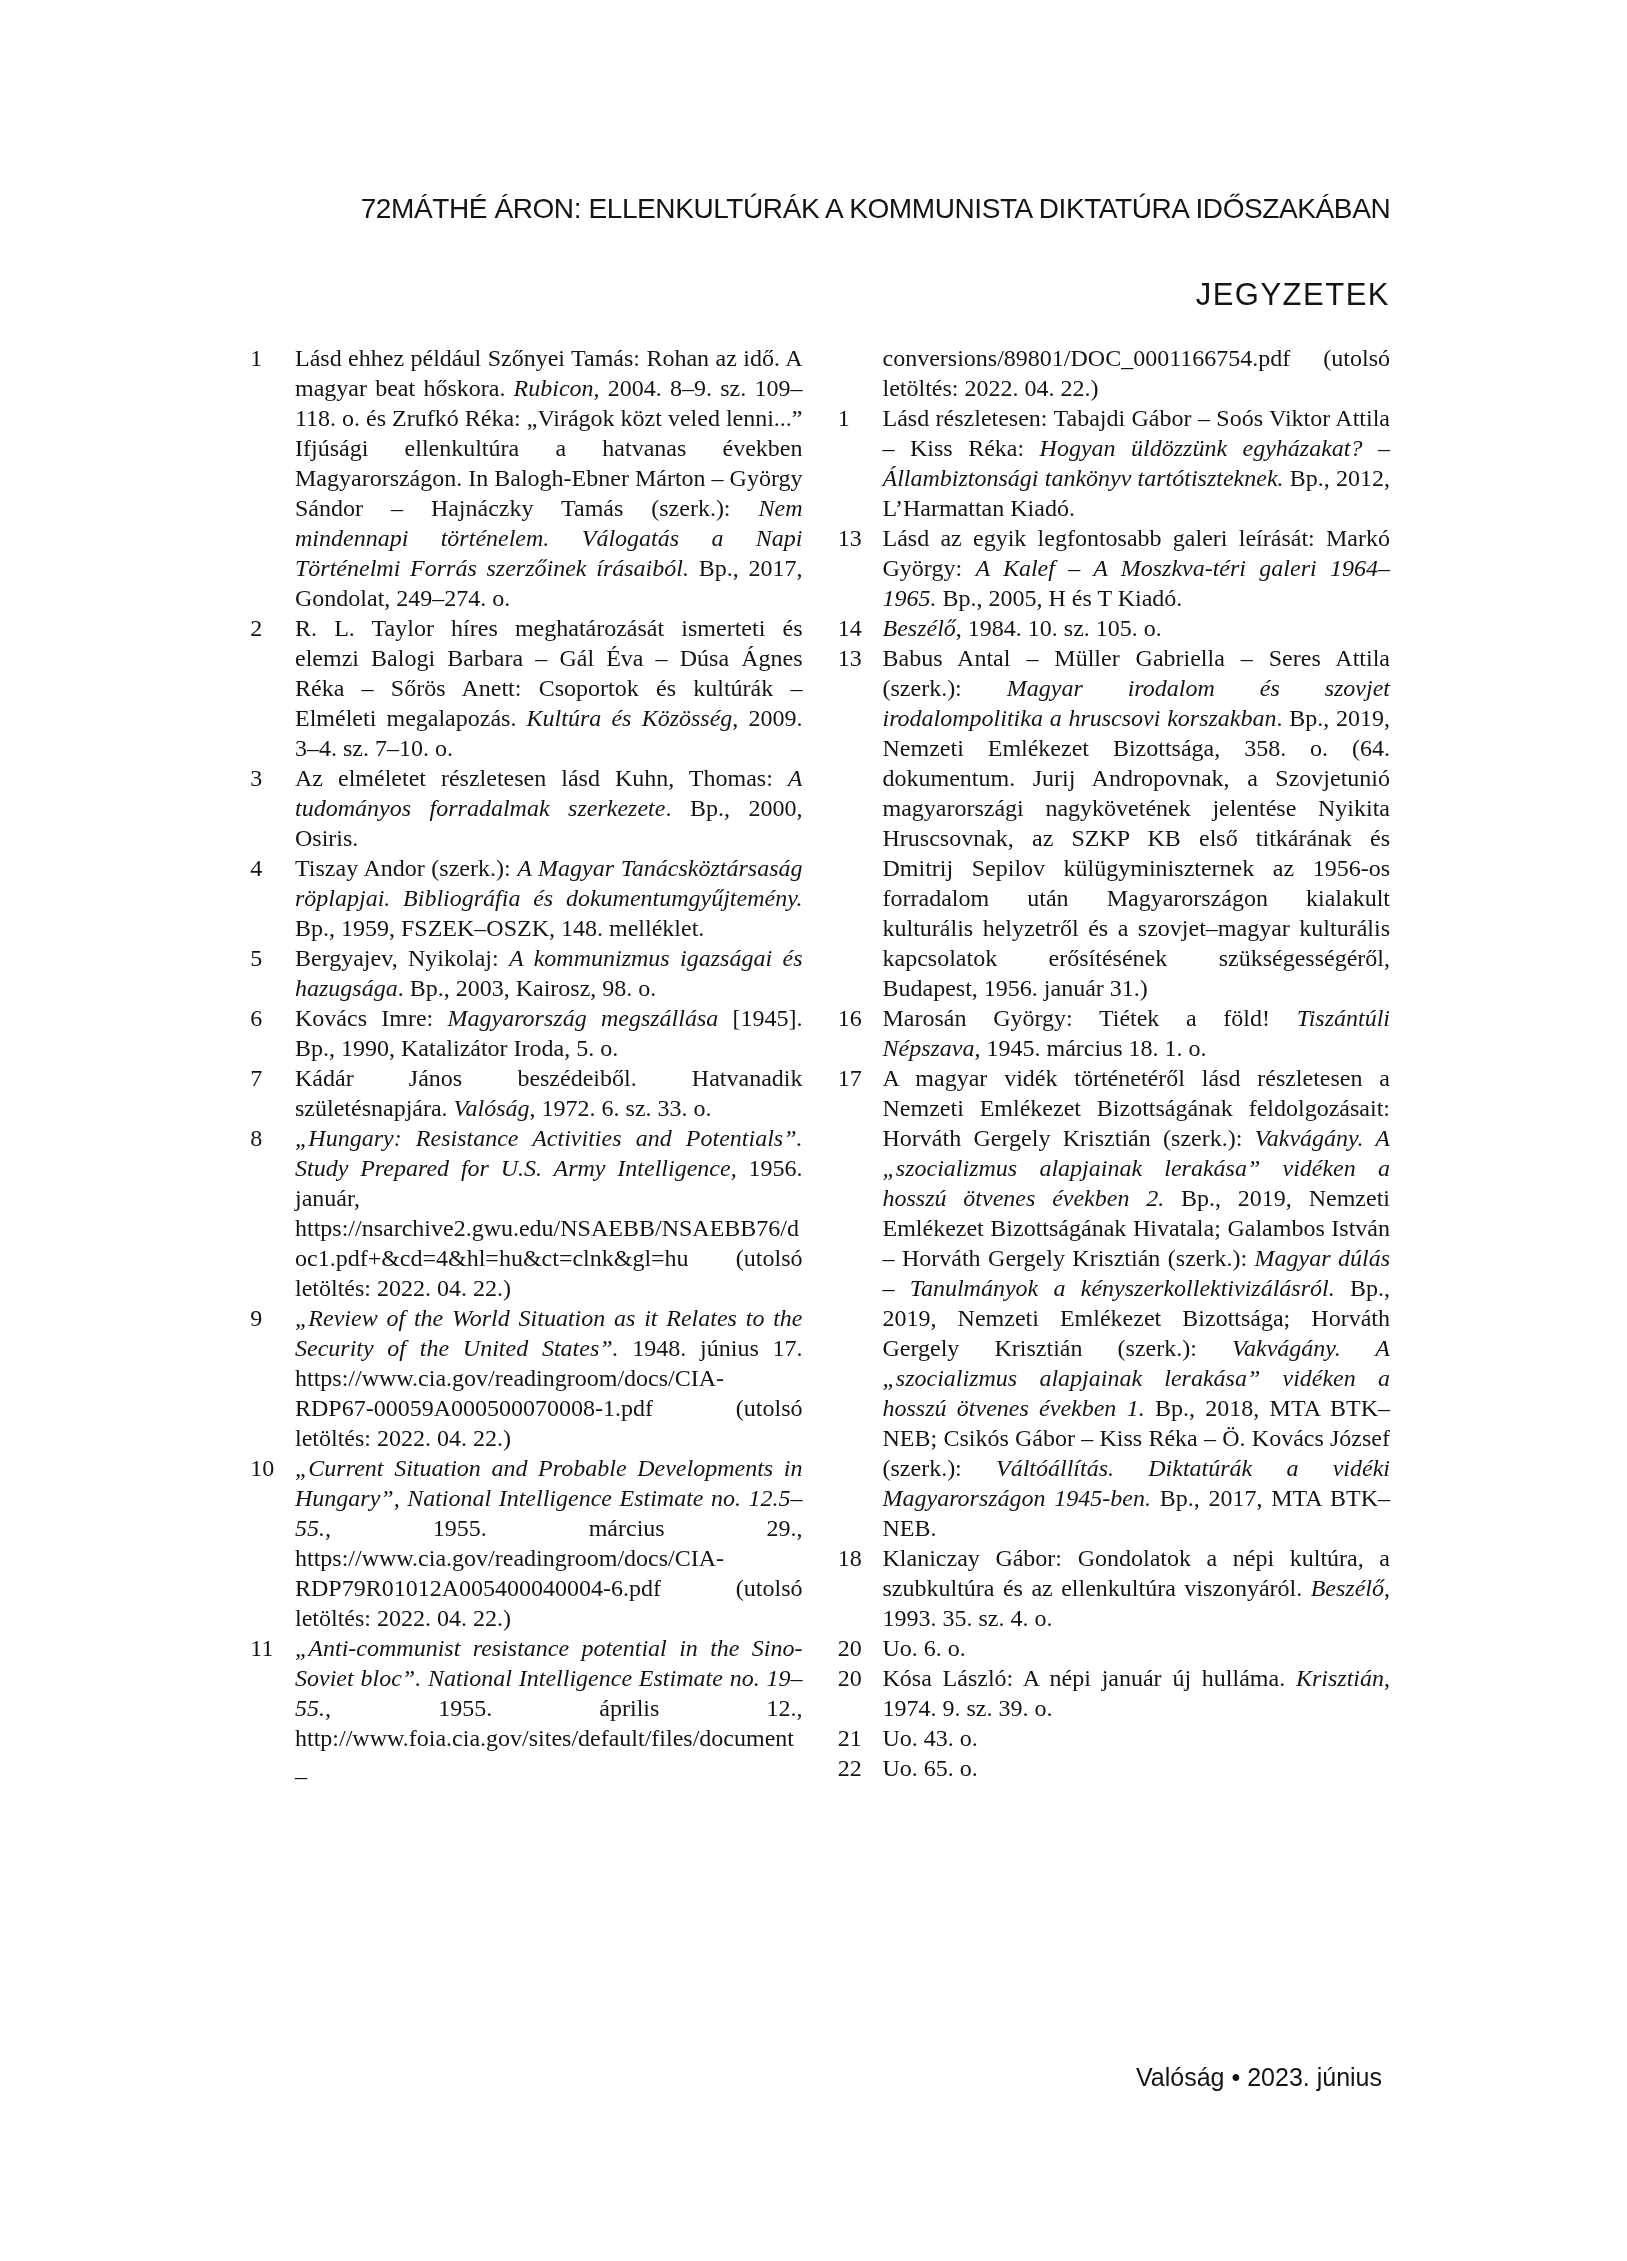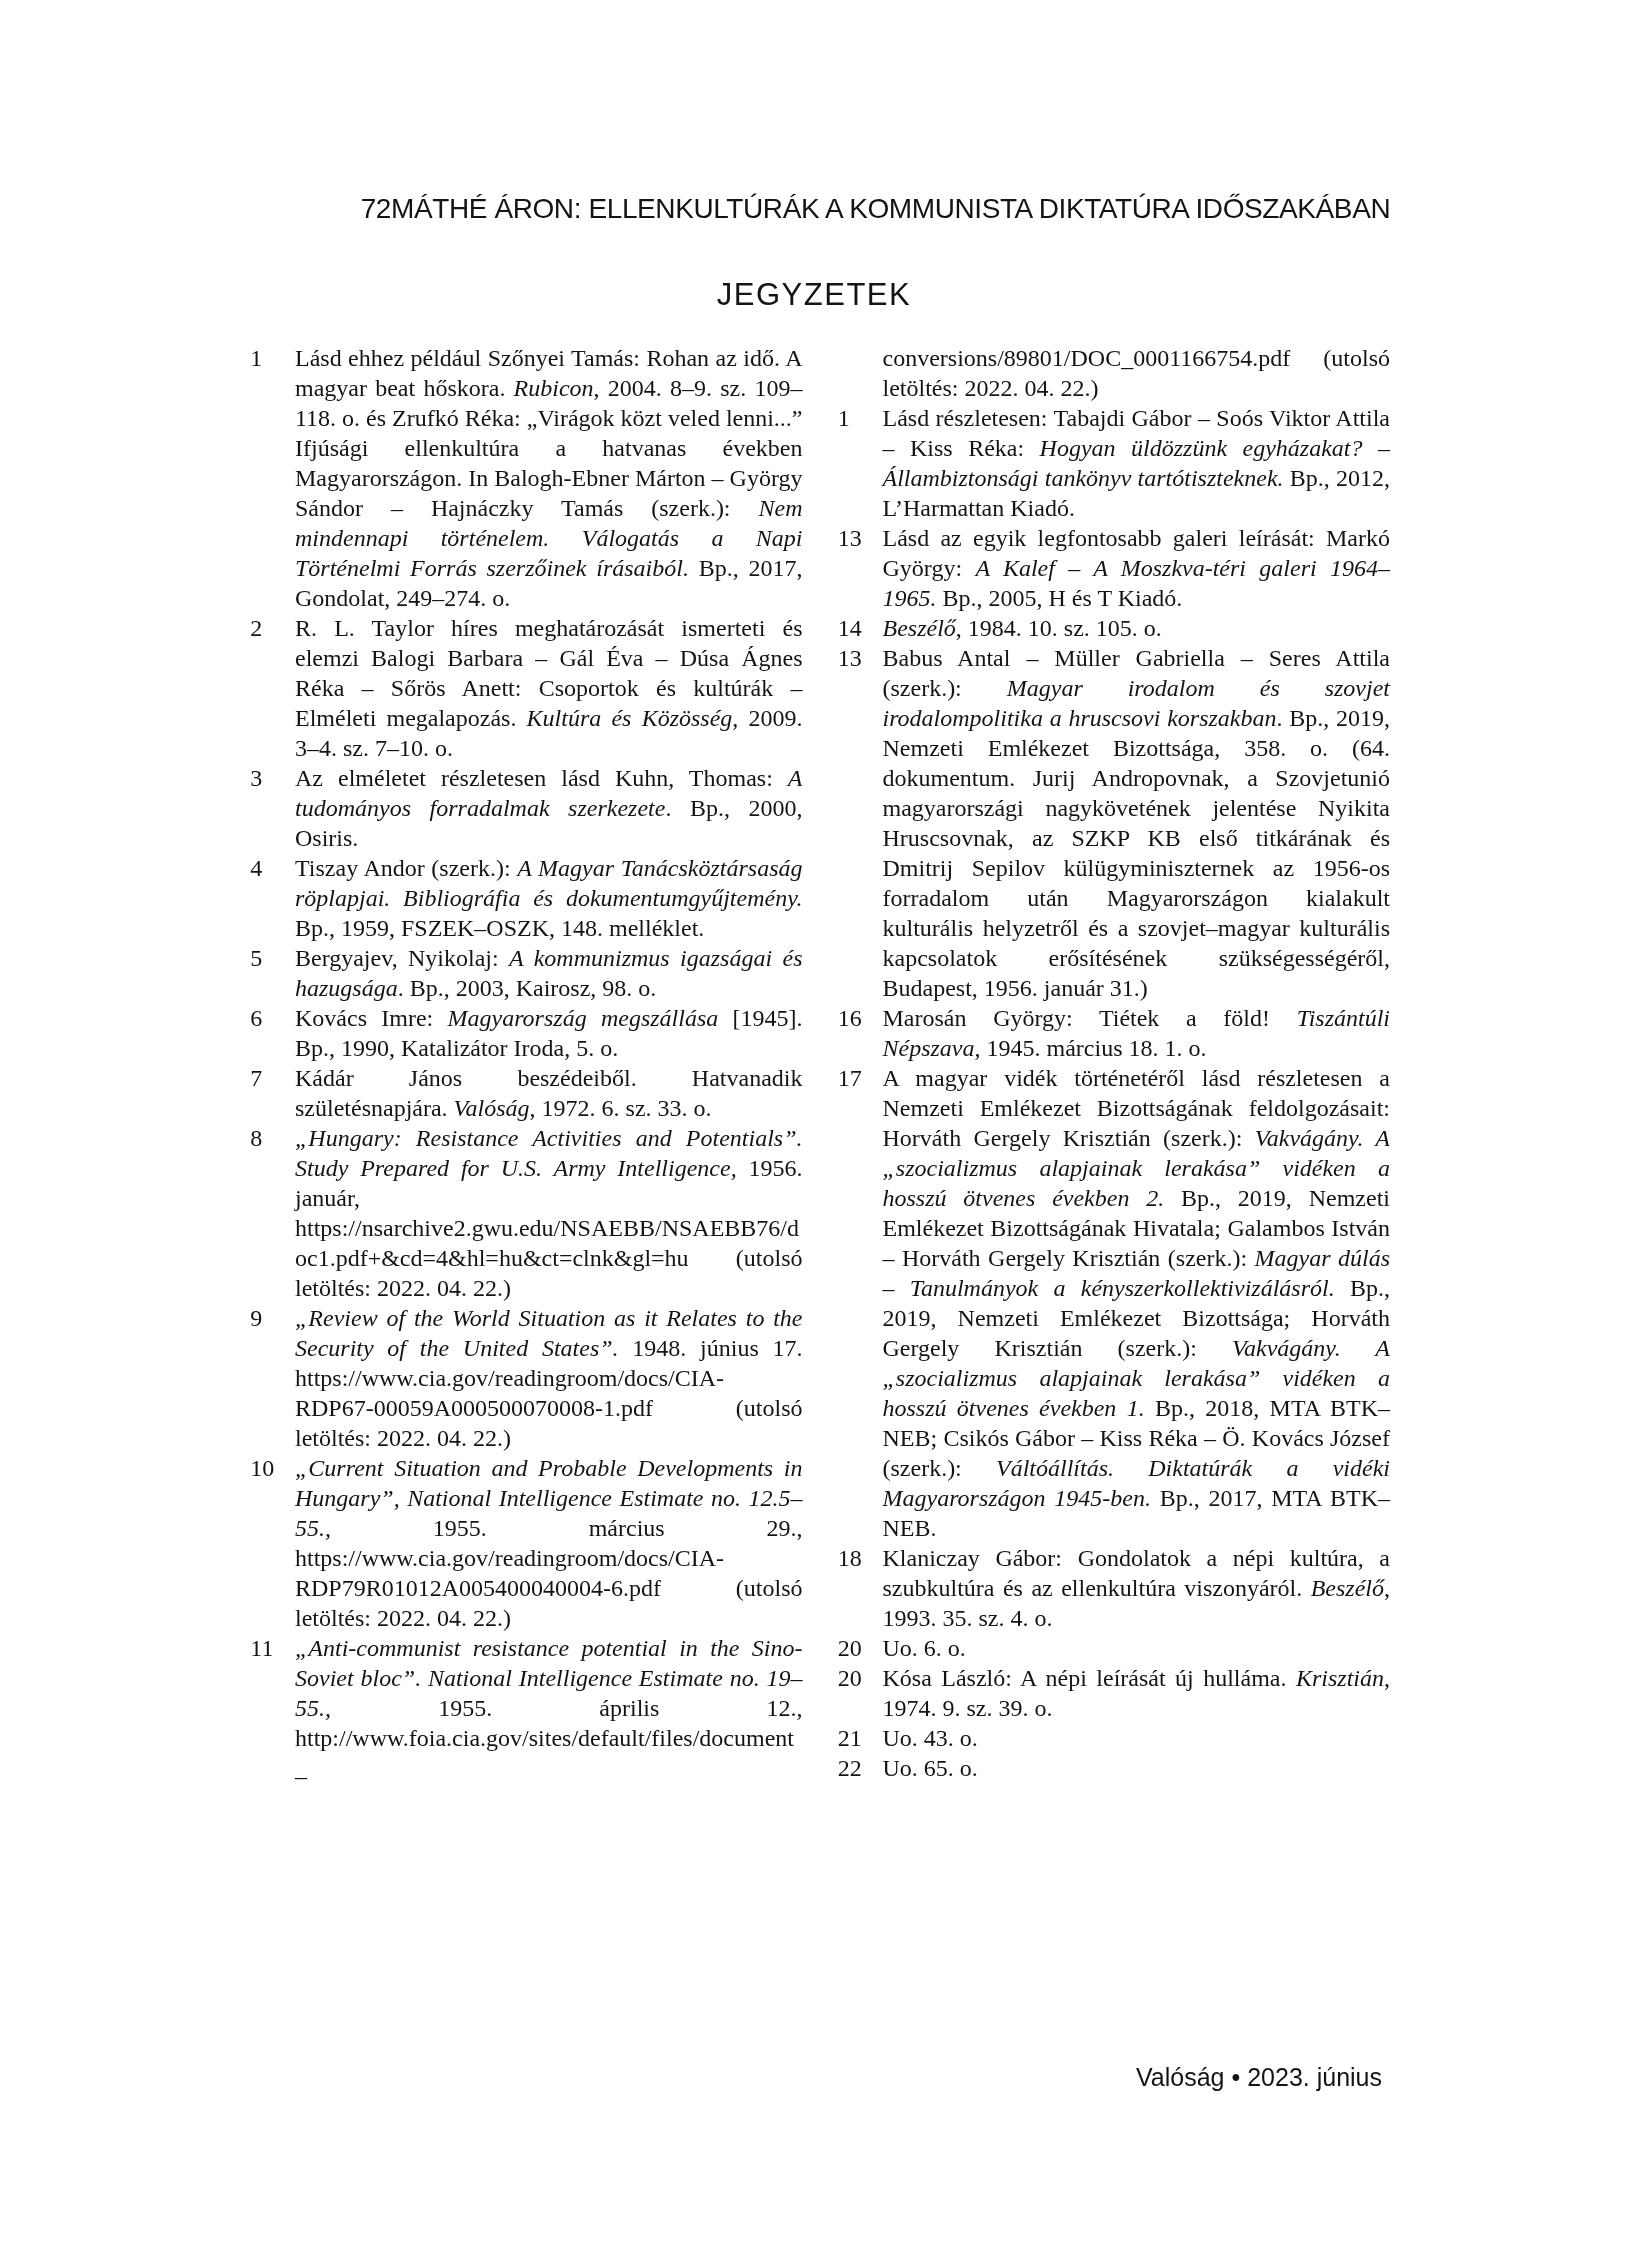--- a/index.html
+++ b/index.html
@@ -14,21 +14,21 @@
   .running-header{
     position:absolute;left:238px;top:193px;width:1152px;
     display:flex;align-items:baseline;
     font-family:"Liberation Sans",sans-serif;
     font-size:28px;letter-spacing:-0.4px;color:#141414;
   }
   .page-num{flex:0 0 153px;text-align:right;}
   .header-title{flex:1;text-align:center;white-space:nowrap;}
   .section-title{
     position:absolute;left:238px;top:277px;width:1152px;
-    text-align:center;
+    text-align:right;
     font-family:"Liberation Sans",sans-serif;
     font-size:31px;letter-spacing:1.5px;color:#141414;
   }
   .columns{
     position:absolute;left:238px;top:343px;width:1152px;
     display:flex;gap:23px;
   }
   .col{width:565px;}
   .note{display:flex;margin:0;}
   .note-num{
@@ -141,21 +141,21 @@
         <div class="note">
           <div class="note-num">18</div>
           <div class="note-text"><span>Klaniczay Gábor: Gondolatok a népi kultúra, a szubkultúra és az ellenkultúra viszonyáról. </span><em>Beszélő</em><span>, 1993. 35. sz. 4. o.</span></div>
         </div>
         <div class="note">
           <div class="note-num">20</div>
           <div class="note-text"><span>Uo. 6. o.</span></div>
         </div>
         <div class="note">
           <div class="note-num">20</div>
-          <div class="note-text"><span>Kósa László: A népi leírását új hulláma. </span><em>Krisztián</em><span>, 1974. 9. sz. 39. o.</span></div>
+          <div class="note-text"><span>Kósa László: A népi január új hulláma. </span><em>Krisztián</em><span>, 1974. 9. sz. 39. o.</span></div>
         </div>
         <div class="note">
           <div class="note-num">21</div>
           <div class="note-text"><span>Uo. 43. o.</span></div>
         </div>
         <div class="note">
           <div class="note-num">22</div>
           <div class="note-text"><span>Uo. 65. o.</span></div>
         </div>
       </div>

